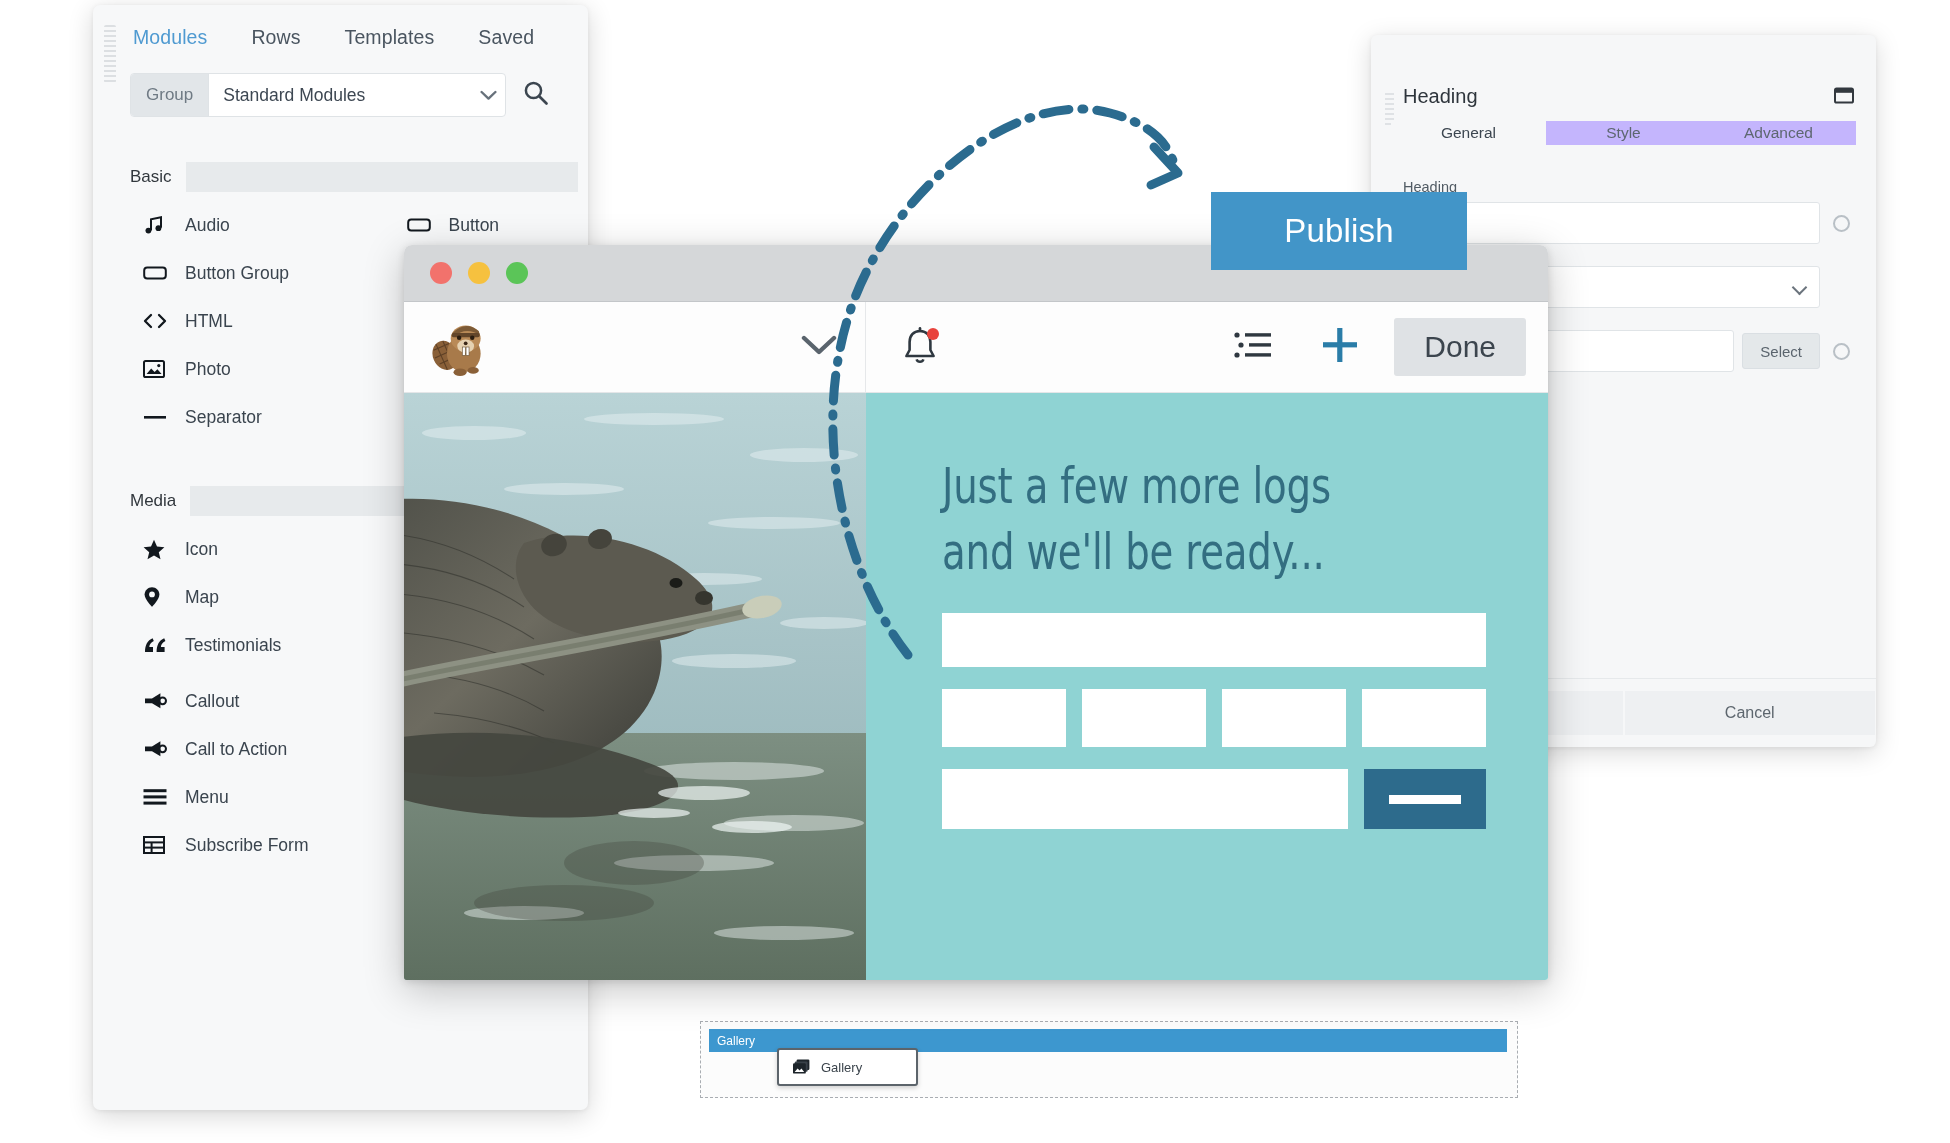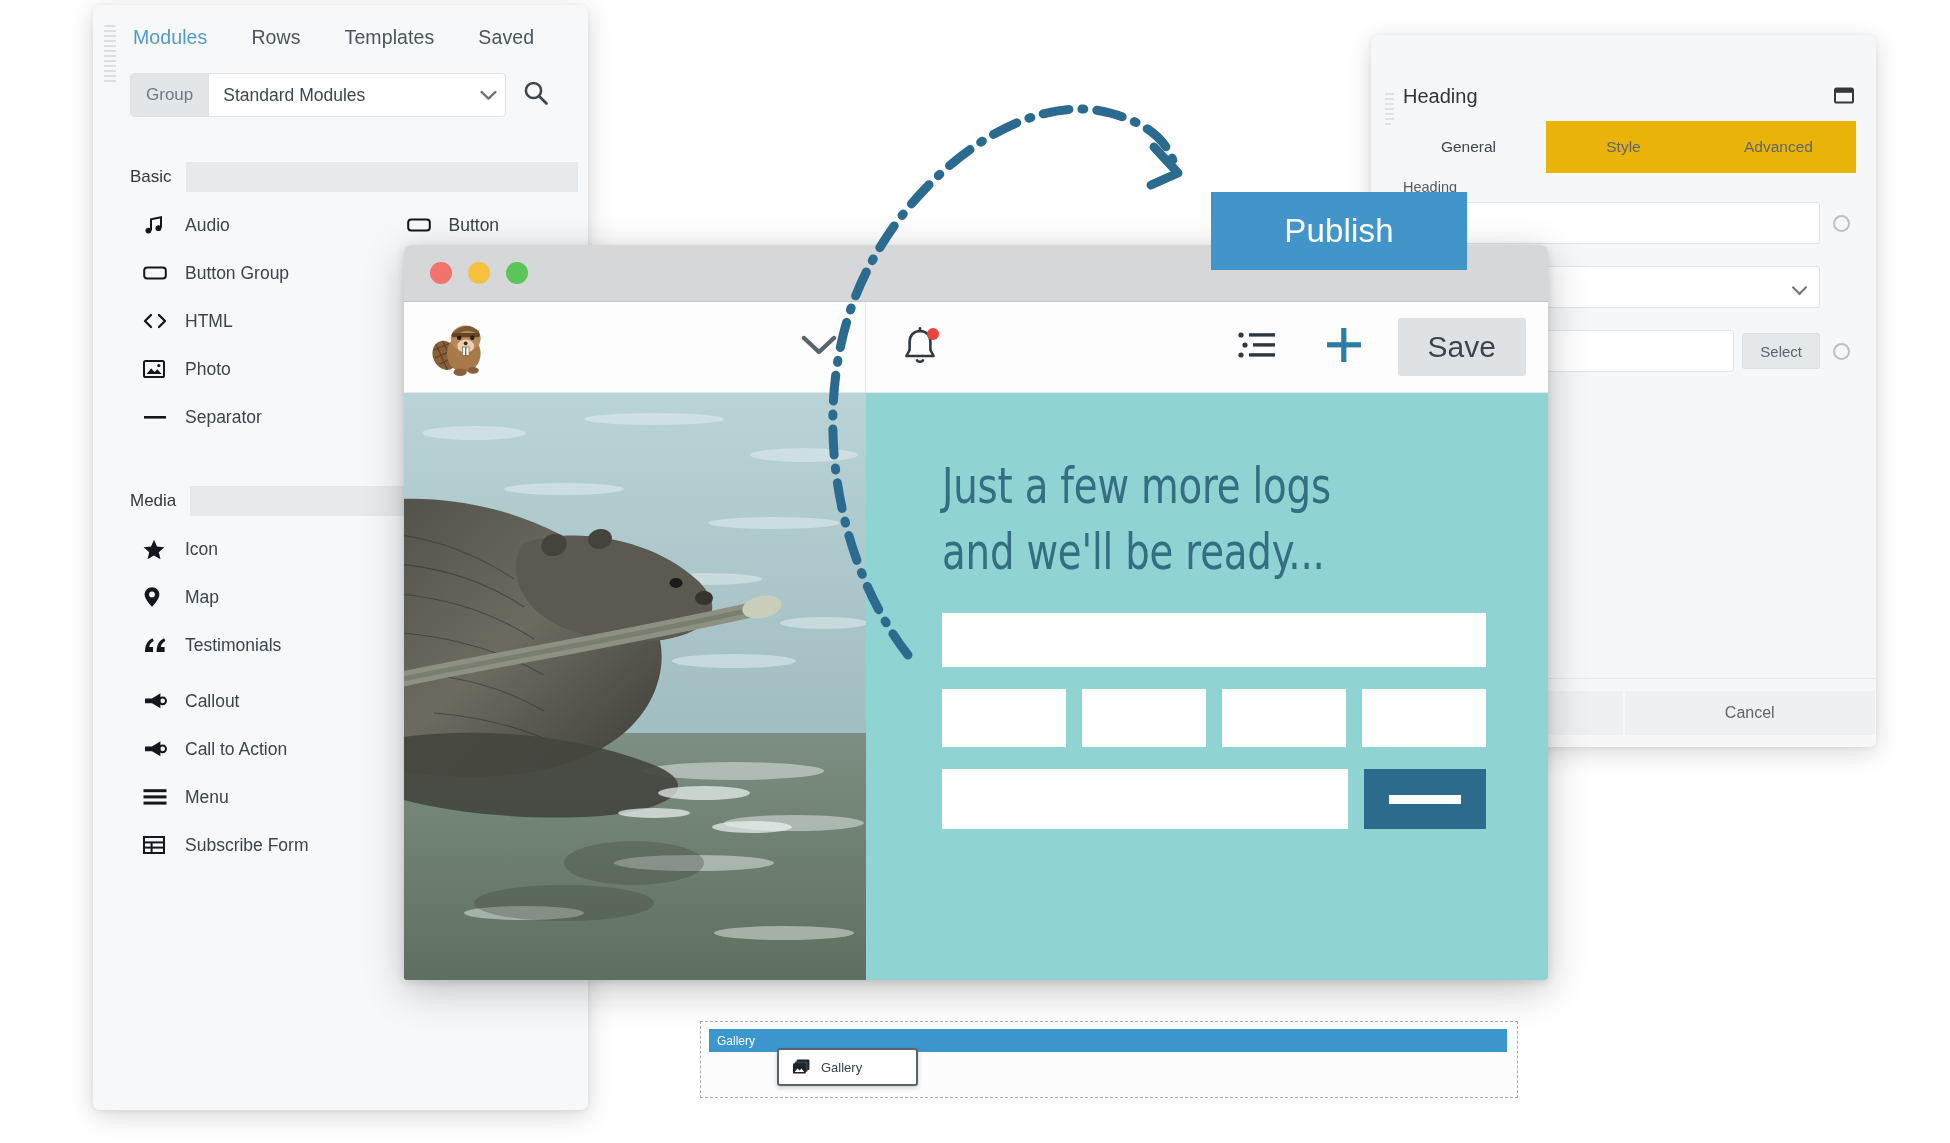--- a/index.html
+++ b/index.html
@@ -132,22 +132,22 @@
   #settings-title {
     position: absolute; left: 32px; top: 50px;
     font-size: 20px; color: #2e353c;
   }
   #settings-window-icon {
     position: absolute; right: 22px; top: 52px;
     color: #33393f;
   }
   #settings-tabs {
     position: absolute; left: 20px; top: 86px; right: 20px;
-    height: 52px; display: flex;
-    background: #eab308;
+    height: 24px; display: flex;
+    background: #c4b5fd;
   }
   .stab {
     flex: 1; display: flex; align-items: center; justify-content: center;
     font-size: 15.5px; color: #5d6770; cursor: pointer;
   }
   .stab.active { background: #f6f7f8; color: #3c4650; }
   #settings-body { position: absolute; left: 0; right: 0; top: 122px; bottom: 68px; }
   .field-label {
     font-size: 14.5px; color: #515b64; margin: 22px 0 7px 32px;
   }
@@ -706,21 +706,21 @@
             <rect x="15" y="14.2" width="22" height="3.4" fill="currentColor"></rect>
             <rect x="11" y="24.2" width="26" height="3.4" fill="currentColor"></rect>
           </svg>
       </span>
       <span id="bb-plus-icon">
         <svg width="40" height="40" viewBox="0 0 40 40">
             <rect x="17.2" y="3" width="5.2" height="34" fill="currentColor"></rect>
             <rect x="3" y="17.2" width="34" height="5.2" fill="currentColor"></rect>
           </svg>
       </span>
-      <span id="bb-done">Save</span>
+      <span id="bb-done">Done</span>
     </div>
   </div>
 
   <div id="bb-content">
 
     <div id="hero-photo">
       <svg width="462" height="589" viewBox="0 0 462 589" preserveAspectRatio="xMidYMid slice">
         <defs>
           <linearGradient id="waterTop" x1="0" y1="0" x2="0" y2="1">
             <stop offset="0" stop-color="#b9d3d6"></stop>

